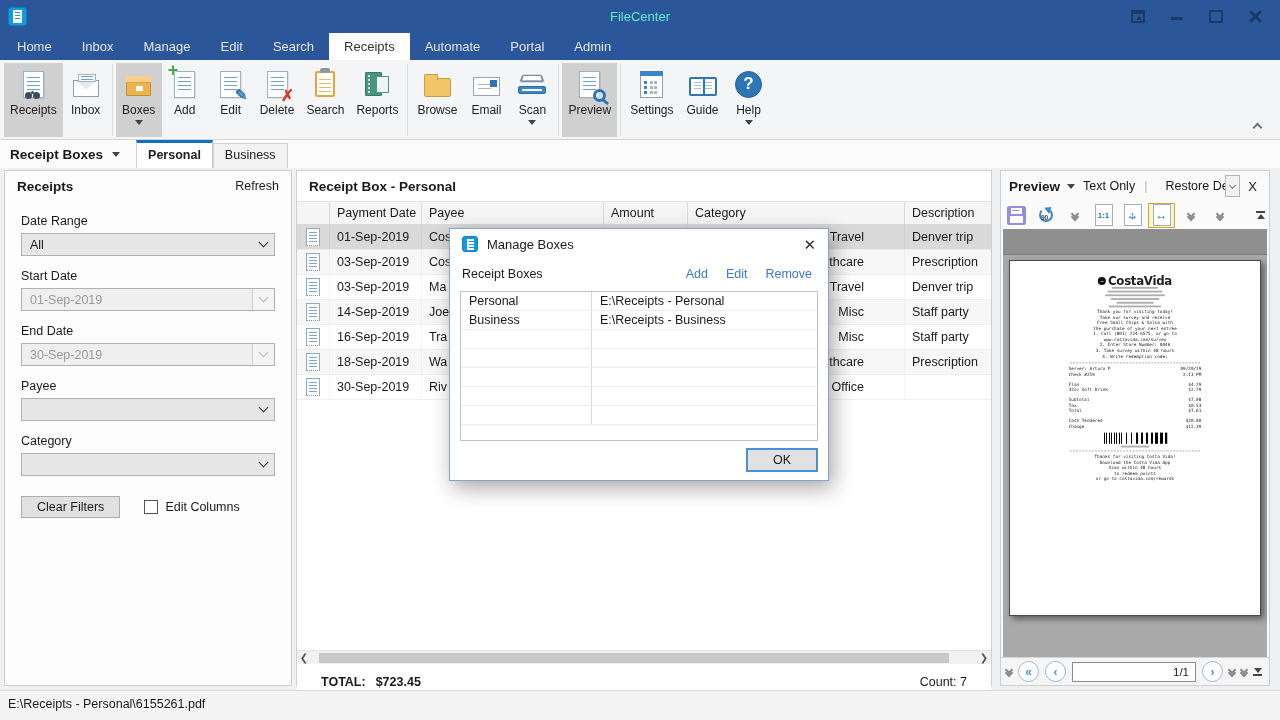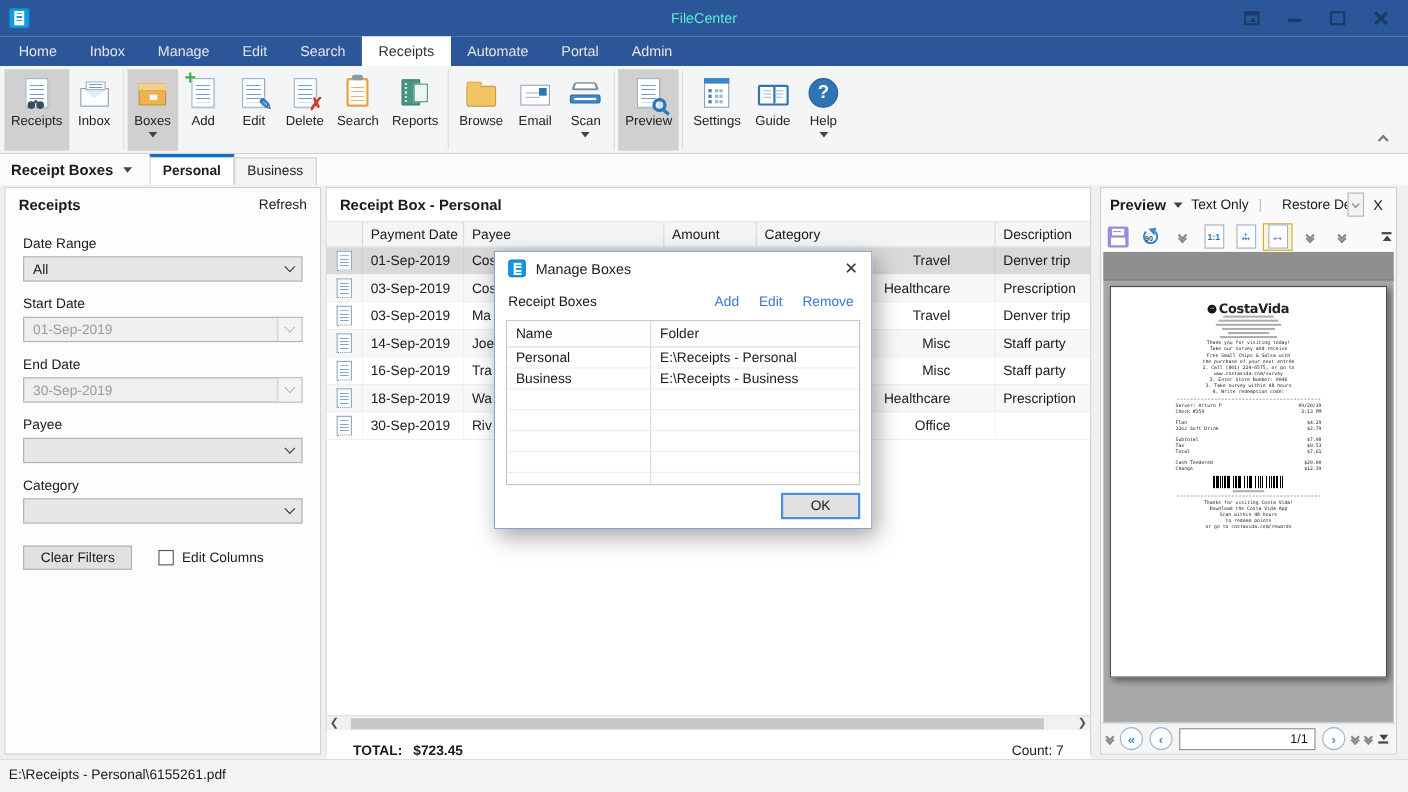--- a/index.html
+++ b/index.html
@@ -174,21 +174,21 @@
   #rc .rgap{height:7px}
   #rc .bcode{width:104px;height:18px;margin:5px auto 1px;background:repeating-linear-gradient(90deg,#000 0 1px,#fff 1px 2px,#000 2px 3px,#fff 3px 5px,#000 5px 7px,#fff 7px 8px)}
   #pbottom{position:absolute;left:0;right:0;bottom:0;height:28px;background:#f5f5f5;border-top:1px solid #d5d5d5;display:flex;align-items:center;gap:6px;padding:0 5px}
   .navc{width:21px;height:21px;border-radius:50%;border:1px solid #9cb8d4;background:#fff;color:#4a90d9;font-size:12px;font-weight:bold;display:inline-flex;align-items:center;justify-content:center;flex:0 0 auto}
   .pginput{flex:1 1 0;height:20px;background:#fff;border:1px solid #8a8a8a;text-align:right;padding-right:6px;line-height:19px;font-size:11.5px}
 
   
   #statusbar{position:absolute;left:0;top:690px;width:1280px;height:30px;background:#f4f4f4;border-top:1px solid #dcdcdc;padding:6px 8px;font-size:12.5px}
 
   
-  #dlg{position:absolute;left:449px;top:228px;width:344px;height:253px;background:#fff;border:1px solid #88a3c8;box-shadow:4px 7px 20px rgba(0,0,0,.35);z-index:40}
+  #dlg{position:absolute;left:449px;top:228px;width:380px;height:253px;background:#fff;border:1px solid #88a3c8;box-shadow:4px 7px 20px rgba(0,0,0,.35);z-index:40}
   #dlg .dtitle{height:30px;display:flex;align-items:center;padding:0 12px;font-size:13px;gap:9px}
   #dlg .dtitle .appic{width:16px;height:16px}
   #dlg .dtitle .appic i{width:7px;height:11px}
   #dlg .dclose{margin-left:auto;font-size:15px;color:#333;line-height:15px}
   .dsub{display:flex;align-items:center;padding:8px 16px 0 12px;font-size:12.5px}
   .dlinks{margin-left:auto;display:flex;gap:18px}
   .dlinks span{color:#3b77d0}
   #dgrid{position:absolute;left:10px;right:10px;top:62px;height:150px;border:1px solid #c3c3c3;background:#fff;overflow:hidden}
   .dgh{height:24px;border-bottom:1px solid #d9d9d9;position:relative;font-size:12.5px;background:#fdfdfd}
   .dcell{position:absolute;top:0;height:100%;padding-left:8px;line-height:23px;white-space:nowrap;overflow:hidden}
@@ -666,24 +666,20 @@
   </div>
   <div class="dsub">
     <span>Receipt Boxes</span>
     <span class="dlinks">
         <span>Add</span>
         <span>Edit</span>
         <span>Remove</span>
       </span>
   </div>
   <div id="dgrid">
-    <div class="dgh">
-        <span class="dcell dn">Name</span>
-        <span class="dcell df">Folder</span>
-      </div>
     <div id="dgbody">
         <div class="dgr">
           <span class="dcell dn">Personal</span>
           <span class="dcell df">E:\Receipts - Personal</span>
         </div>
         <div class="dgr">
           <span class="dcell dn">Business</span>
           <span class="dcell df">E:\Receipts - Business</span>
         </div>
         <div class="dgr">

